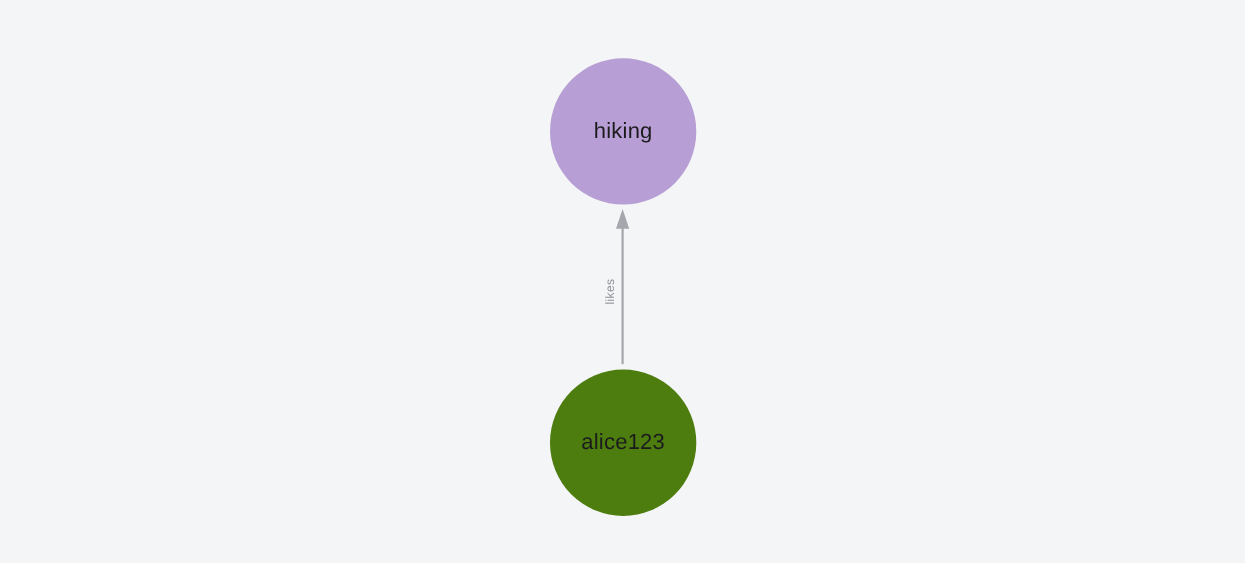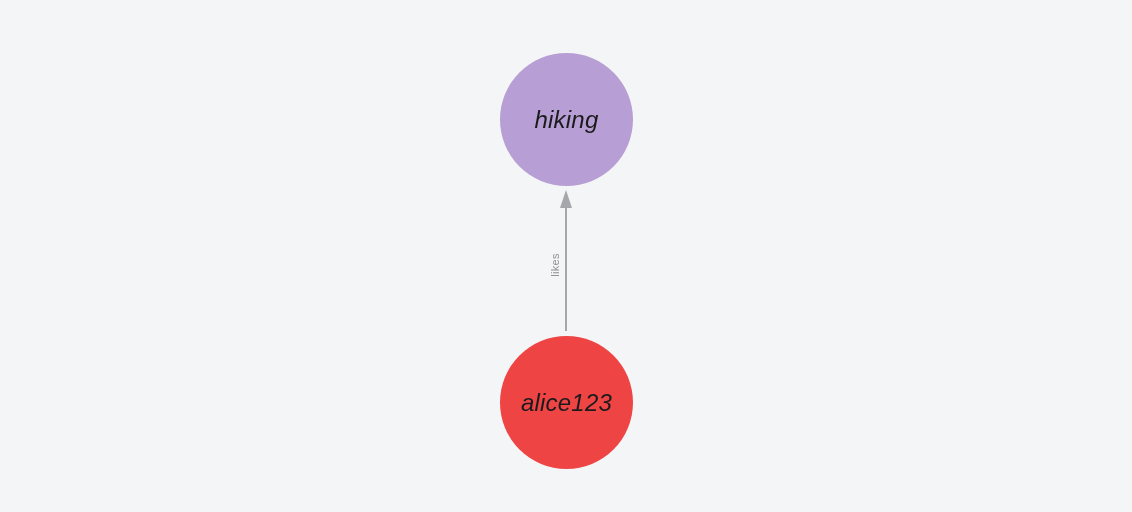--- a/index.html
+++ b/index.html
@@ -19,24 +19,23 @@
     border-radius: 50%;
     display: flex;
     align-items: center;
     justify-content: center;
     cursor: pointer;
   }
   .node-target { left: 500px; top: 53px; }
   .node-source { left: 500px; top: 336px; }
 
   .node-label {
-    font-size: 24px;
+    font-size: 20px;
     letter-spacing: 0.2px;
     user-select: none;
-    font-style: italic;
   }
 
   .edge-line {
     position: absolute;
     left: 565px;
     top: 205px;
     width: 2px;
     height: 126px;
   }
 
@@ -73,17 +72,17 @@
   <div>
     <div class="edge-line" style="background-color: rgb(166, 166, 173);"></div>
     <div class="edge-arrowhead" style="border-bottom-color: rgb(166, 166, 173);"></div>
     <div class="edge-label" style="color: rgb(143, 143, 150);">likes</div>
   </div>
 
   <div class="node node-target" style="background-color: rgb(183, 158, 212);">
     <span class="node-label" style="color: rgb(27, 27, 29);">hiking</span>
   </div>
 
-  <div class="node node-source" style="background-color: #ef4444;">
+  <div class="node node-source" style="background-color: #4d7c0f;">
     <span class="node-label" style="color: rgb(27, 27, 29);">alice123</span>
   </div>
 
 </div>
 
 </body></html>

